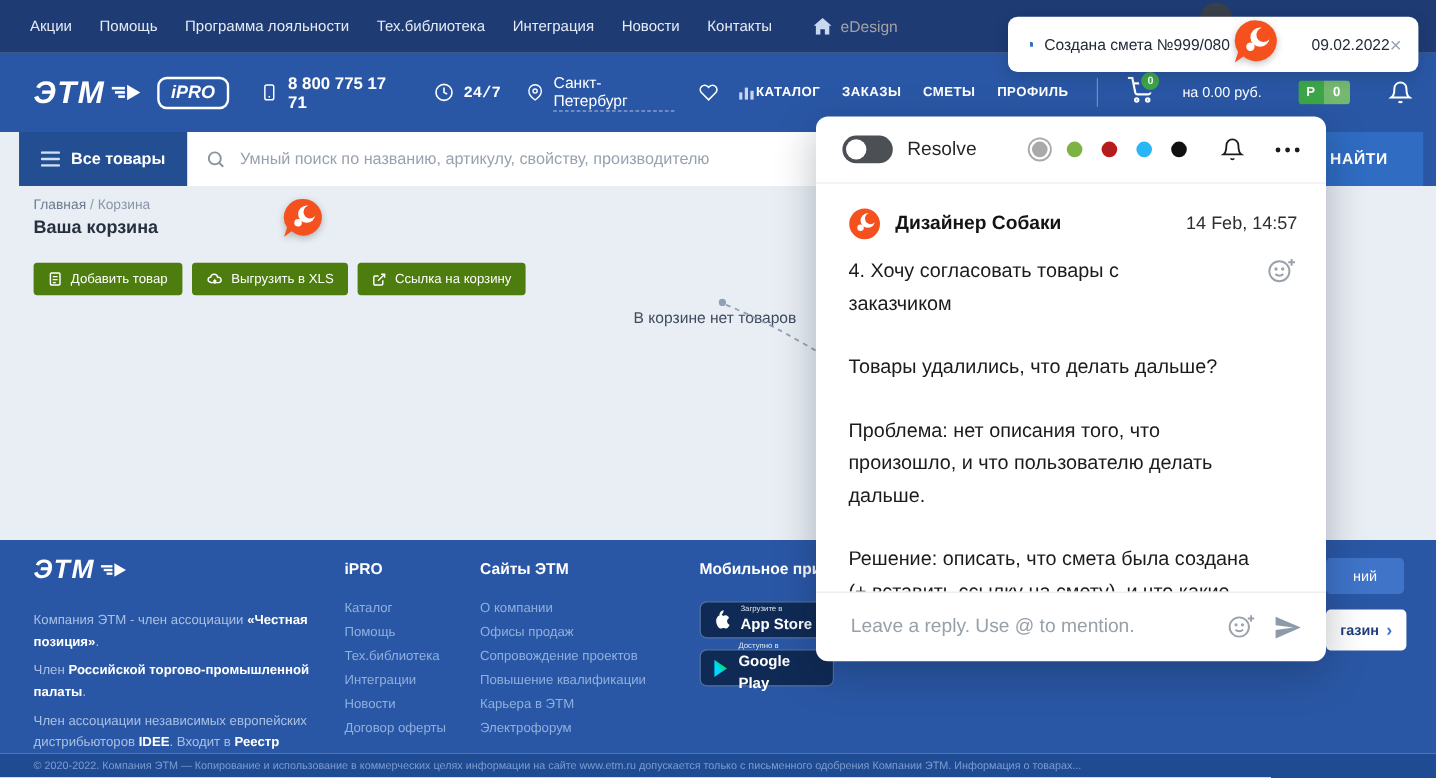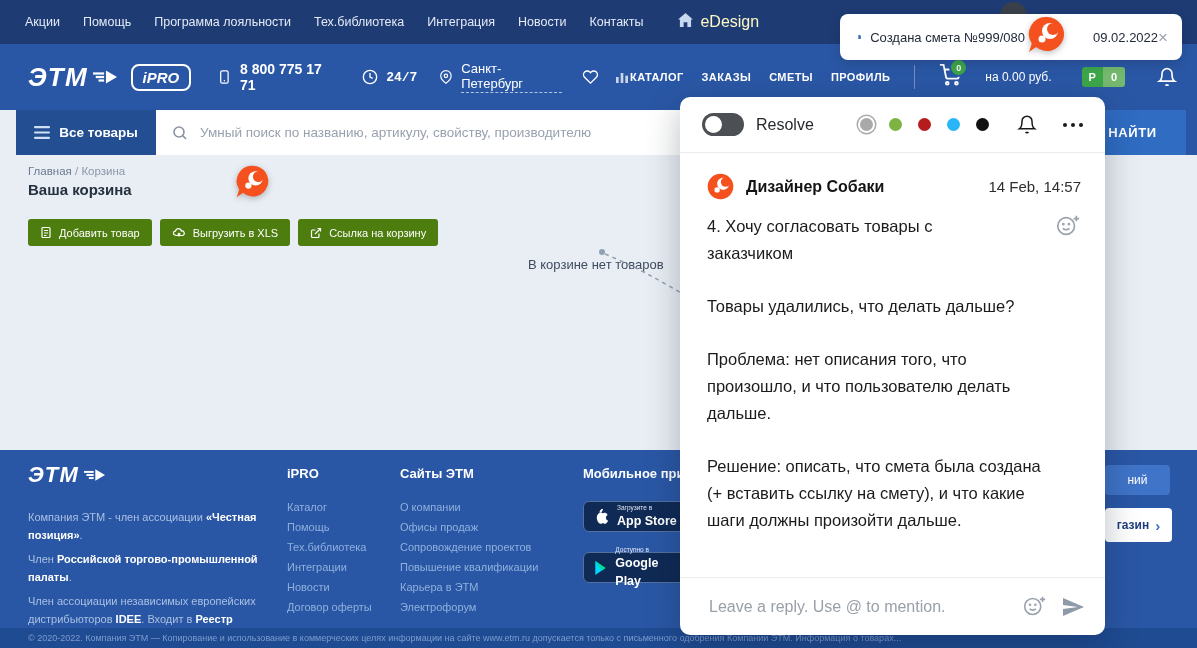--- a/index.html
+++ b/index.html
@@ -2,21 +2,21 @@
 <html><head>
 <meta charset="utf-8">
 <style>
   html,body{margin:0;padding:0;}
   body{font-family:"Liberation Sans",sans-serif;}
   .screen{position:relative;width:1197px;height:648px;overflow:hidden;background:#e9eef4;}
 
   
   .topbar{position:absolute;top:0;left:0;width:100%;height:44px;background:#1e3b74;display:flex;align-items:center;gap:23px;padding-left:25px;box-sizing:border-box;z-index:3;}
   .topbar .tlink{color:#e4ebf6;font-size:12.5px;cursor:pointer;white-space:nowrap;}
-  .edesign{display:flex;align-items:flex-start;gap:7px;margin-left:12px;color:#fef9c3;font-size:16px;cursor:pointer;}
+  .edesign{display:flex;align-items:flex-start;gap:7px;margin-left:12px;color:#a3a3a3;font-size:13px;cursor:pointer;}
 
   
   .header{position:absolute;top:44px;left:0;width:100%;height:66px;background:#2a57a5;display:flex;align-items:center;padding:0 20px 0 28px;box-sizing:border-box;z-index:2;}
   .logo{display:flex;align-items:center;gap:5px;color:#fff;cursor:pointer;}
   .logo .logo-text{font-size:26px;font-weight:bold;font-style:italic;letter-spacing:1px;}
   .ipro-badge{border:2px solid #fff;border-radius:8px;padding:3px 10px;margin-left:14px;color:#fff;font-size:15px;font-weight:bold;font-style:italic;cursor:pointer;}
   .hitem{display:flex;align-items:center;gap:8px;color:#fff;}
   .phone-num{font-size:14px;font-weight:bold;}
   .hours-txt{font-size:13px;font-weight:bold;}
   .city-txt{font-size:13px;border-bottom:1px dashed rgba(255,255,255,.65);padding-bottom:1px;cursor:pointer;}
@@ -57,41 +57,41 @@
   .footer{position:absolute;top:450px;left:0;width:100%;height:178px;background:#2a57a5;}
   .f-logo{position:absolute;left:28px;top:12px;display:flex;align-items:center;gap:5px;color:#fff;cursor:pointer;}
   .f-logo .logo-text{font-size:22px;font-weight:bold;font-style:italic;letter-spacing:1px;}
   .f-about{position:absolute;left:28px;top:58px;width:256px;font-size:11px;line-height:18px;color:#a9c0e2;}
   .f-about p{margin:0 0 6px 0;}
   .f-about b{color:#fff;}
   .f-col{position:absolute;top:16px;}
   .f-col-title{color:#fff;font-size:13px;font-weight:bold;}
   .f-links{margin-top:20px;display:flex;flex-direction:column;gap:8px;}
   .f-links .flink{color:#8fb0dd;font-size:11px;cursor:pointer;white-space:nowrap;}
-  .store-badges{margin-top:20px;display:flex;flex-direction:column;gap:20px;justify-content:center;}
+  .store-badges{margin-top:20px;display:flex;flex-direction:column;gap:9px;justify-content:center;}
   .store-badge{width:112px;height:31px;background:#0f2a55;border:1px solid #51719f;border-radius:6px;display:flex;align-items:center;gap:8px;padding:0 10px;box-sizing:border-box;color:#fff;cursor:pointer;}
   .store-badge .txt small{display:block;font-size:6.5px;color:#dfe7f2;}
   .store-badge .txt b{font-size:12.5px;line-height:13px;}
   .f-right-btn{position:absolute;left:1105px;top:15px;width:65px;height:30px;background:#3f74c8;border-radius:4px;color:#fff;font-size:12px;display:flex;align-items:center;justify-content:center;cursor:pointer;}
   .f-right-card{position:absolute;left:1105px;top:58px;width:67px;height:34px;background:#fff;border-radius:4px;display:flex;align-items:center;justify-content:center;gap:6px;cursor:pointer;}
   .f-right-card .txt{color:#1e3e7b;font-size:12px;font-weight:bold;}
   .f-right-card .chev{color:#3f74c8;font-size:15px;font-weight:bold;}
   .copybar{position:absolute;top:628px;left:0;width:100%;height:20px;background:#1f4b92;display:flex;align-items:center;padding-left:28px;box-sizing:border-box;}
   .copybar span{font-size:9px;color:#7d9ccf;white-space:nowrap;}
 
   
   .avatar-peek{position:absolute;left:1000px;top:2px;width:27px;height:27px;border-radius:50%;background:#3a4049;z-index:25;}
   .toast{position:absolute;left:840px;top:14px;width:342px;height:46px;background:#fff;border-radius:8px;box-shadow:0 4px 12px rgba(10,20,40,.18);display:flex;align-items:center;padding:0 14px 0 18px;box-sizing:border-box;z-index:30;}
   .toast-text{font-size:13px;color:#222b3a;margin-left:9px;white-space:nowrap;}
   .toast-date{font-size:13px;color:#222b3a;margin-left:68px;white-space:nowrap;}
   .toast-close{margin-left:auto;color:#9aa3ad;font-size:17px;cursor:pointer;line-height:1;}
   .marker-toast{left:186px;top:1px;width:40px;height:40px;position:absolute;}
 
   
-  .panel{position:absolute;left:680px;top:97px;width:425px;height:538px;background:#fff;border-radius:10px;box-shadow:0 10px 34px rgba(10,20,40,.28);z-index:40;display:flex;flex-direction:column;overflow:hidden;}
+  .panel{position:absolute;left:680px;top:97px;width:425px;height:454px;background:#fff;border-radius:10px;box-shadow:0 10px 34px rgba(10,20,40,.28);z-index:40;display:flex;flex-direction:column;overflow:hidden;}
   .panel-header{height:55px;flex:none;display:flex;align-items:center;padding:0 22px;border-bottom:1px solid #ebebeb;}
   .toggle{width:42px;height:23px;border-radius:12px;background:#4c4f54;position:relative;cursor:pointer;flex:none;}
   .toggle .knob{position:absolute;left:3px;top:3px;width:17px;height:17px;border-radius:50%;background:#fff;}
   .resolve-label{margin-left:12px;font-size:16px;color:#26282b;}
   .swatches{display:flex;align-items:center;gap:16px;margin-left:auto;}
   .dot{width:13px;height:13px;border-radius:50%;cursor:pointer;}
   .dot-gray{background:#a9a9a9;box-shadow:0 0 0 2px #fff,0 0 0 3.5px #a9a9a9;}
   .dot-green{background:#7cb342;}
   .dot-red{background:#b71c1c;}
   .dot-cyan{background:#29b6f6;}

